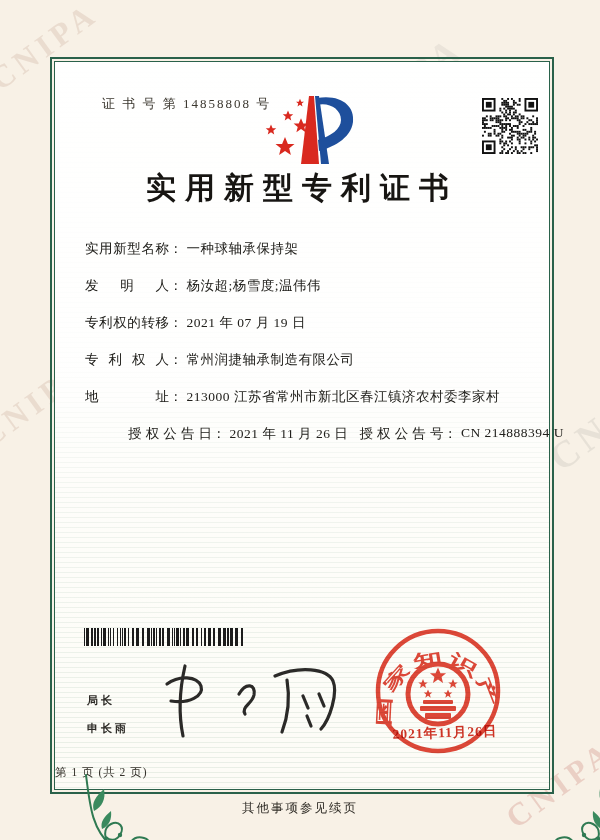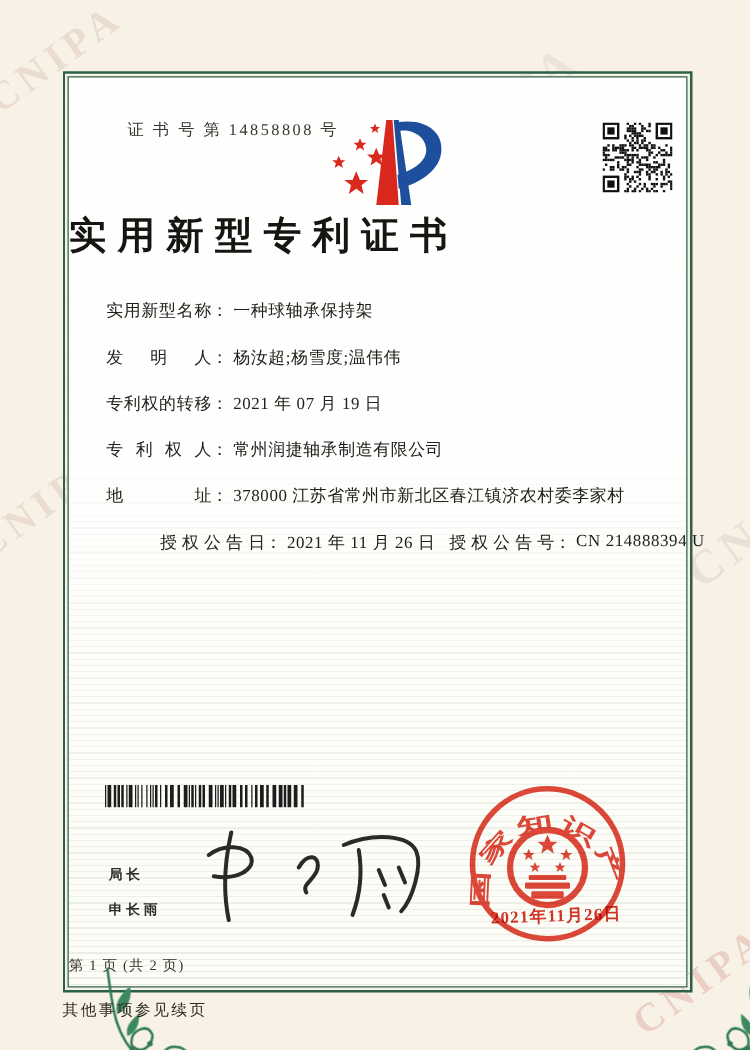--- a/index.html
+++ b/index.html
@@ -24,21 +24,21 @@
     position:absolute;inset:2px;border:1px solid #2a614a;
     background:
       linear-gradient(180deg, rgba(255,255,255,0.96) 0%, rgba(255,255,255,0.88) 42%, rgba(255,255,255,0.42) 60%, rgba(255,255,255,0.10) 100%),
       repeating-linear-gradient(180deg, rgba(110,155,125,0.16) 0px, rgba(110,155,125,0.16) 1px, transparent 1px, transparent 5px),
       #fdfcf6;
   }
   .cert-no{position:absolute;left:47px;top:33px;font-size:13px;letter-spacing:2px;color:#3b372f;}
   .logo{position:absolute;left:198px;top:30px;width:106px;height:76px;}
   .qr{position:absolute;left:424px;top:33px;width:56px;height:56px;background:#fff;padding:3px;}
   .title{
-    position:absolute;left:0;top:106px;width:100%;text-align:left;
+    position:absolute;left:0;top:106px;width:100%;text-align:center;
     font-size:30px;font-weight:700;letter-spacing:9px;color:#171512;
   }
   .fields{position:absolute;left:30px;top:178px;width:448px;font-size:13.5px;color:#21201c;}
   .frow{height:22px;margin-bottom:15px;white-space:nowrap;}
   .flabel{display:inline-block;width:84px;text-align:justify;text-align-last:justify;vertical-align:top;}
   .fcolon{display:inline-block;vertical-align:top;}
   .fvalue{display:inline-block;margin-left:4px;vertical-align:top;letter-spacing:0.5px;}
   .fgroup{display:inline-block;vertical-align:top;}
   .fgroup.g1{width:228px;margin-left:43px;}
   .paras{
@@ -50,21 +50,21 @@
   .officer{position:absolute;left:32px;top:624px;font-family:"Liberation Sans","DejaVu Sans",sans-serif;
     font-weight:600;font-size:11px;color:#2c2a26;letter-spacing:3px;line-height:28px;}
   .signature{position:absolute;left:92px;top:592px;width:210px;height:100px;z-index:4;}
   .seal{position:absolute;left:318px;top:564px;width:130px;height:130px;z-index:3;opacity:0.93;mix-blend-mode:multiply;}
   .seal-date{
     position:absolute;left:310px;top:662px;width:160px;text-align:center;z-index:4;
     color:#d23527;font-size:13.5px;font-weight:600;letter-spacing:1px;transform:rotate(-2deg);
     mix-blend-mode:multiply;
   }
   .page-num{position:absolute;left:0;bottom:9px;width:100%;font-size:11.5px;color:#35322b;letter-spacing:1px;}
-  .cont-note{position:absolute;left:50px;top:800px;width:500px;font-size:12.5px;color:#2e2b25;letter-spacing:2px;z-index:2;font-family:Liberation Serif, serif;}
+  .cont-note{position:absolute;left:50px;top:800px;width:500px;text-align:center;font-size:12.5px;color:#2e2b25;letter-spacing:2px;z-index:2;font-family:Liberation Serif, serif;}
   .ornament{position:absolute;width:104px;height:98px;z-index:5;}
   .orn-left{left:26px;top:712px;}
   .orn-right{left:470px;top:712px;transform:scaleX(-1);}
 </style>
 </head>
 <body>
 
 <div class="wm" style="left:-18px;top:28px;">CNIPA</div>
 <div class="wm wm-grey" style="left:330px;top:64px;opacity:.55;">CNIPA</div>
 <div class="wm wm-grey" style="left:382px;top:246px;">CNIPA</div>
@@ -370,21 +370,21 @@
       <div class="frow">
         <span class="flabel">发明人</span><span class="fcolon">：</span><span class="fvalue">杨汝超;杨雪度;温伟伟</span>
       </div>
       <div class="frow">
         <span class="flabel">专利权的转移</span><span class="fcolon">：</span><span class="fvalue">2021 年 07 月 19 日</span>
       </div>
       <div class="frow">
         <span class="flabel">专利权人</span><span class="fcolon">：</span><span class="fvalue">常州润捷轴承制造有限公司</span>
       </div>
       <div class="frow">
-        <span class="flabel">地址</span><span class="fcolon">：</span><span class="fvalue">378000 江苏省常州市新北区春江镇济农村委李家村</span>
+        <span class="flabel">地址</span><span class="fcolon">：</span><span class="fvalue">213000 江苏省常州市新北区春江镇济农村委李家村</span>
       </div>
       <div class="frow">
         <span class="fgroup g1">
           <span class="flabel">授权公告日</span><span class="fcolon">：</span><span class="fvalue">2021 年 11 月 26 日</span>
         </span>
         <span class="fgroup">
           <span class="flabel">授权公告号</span><span class="fcolon">：</span><span class="fvalue">CN 214888394 U</span>
         </span>
       </div>
     </div>

